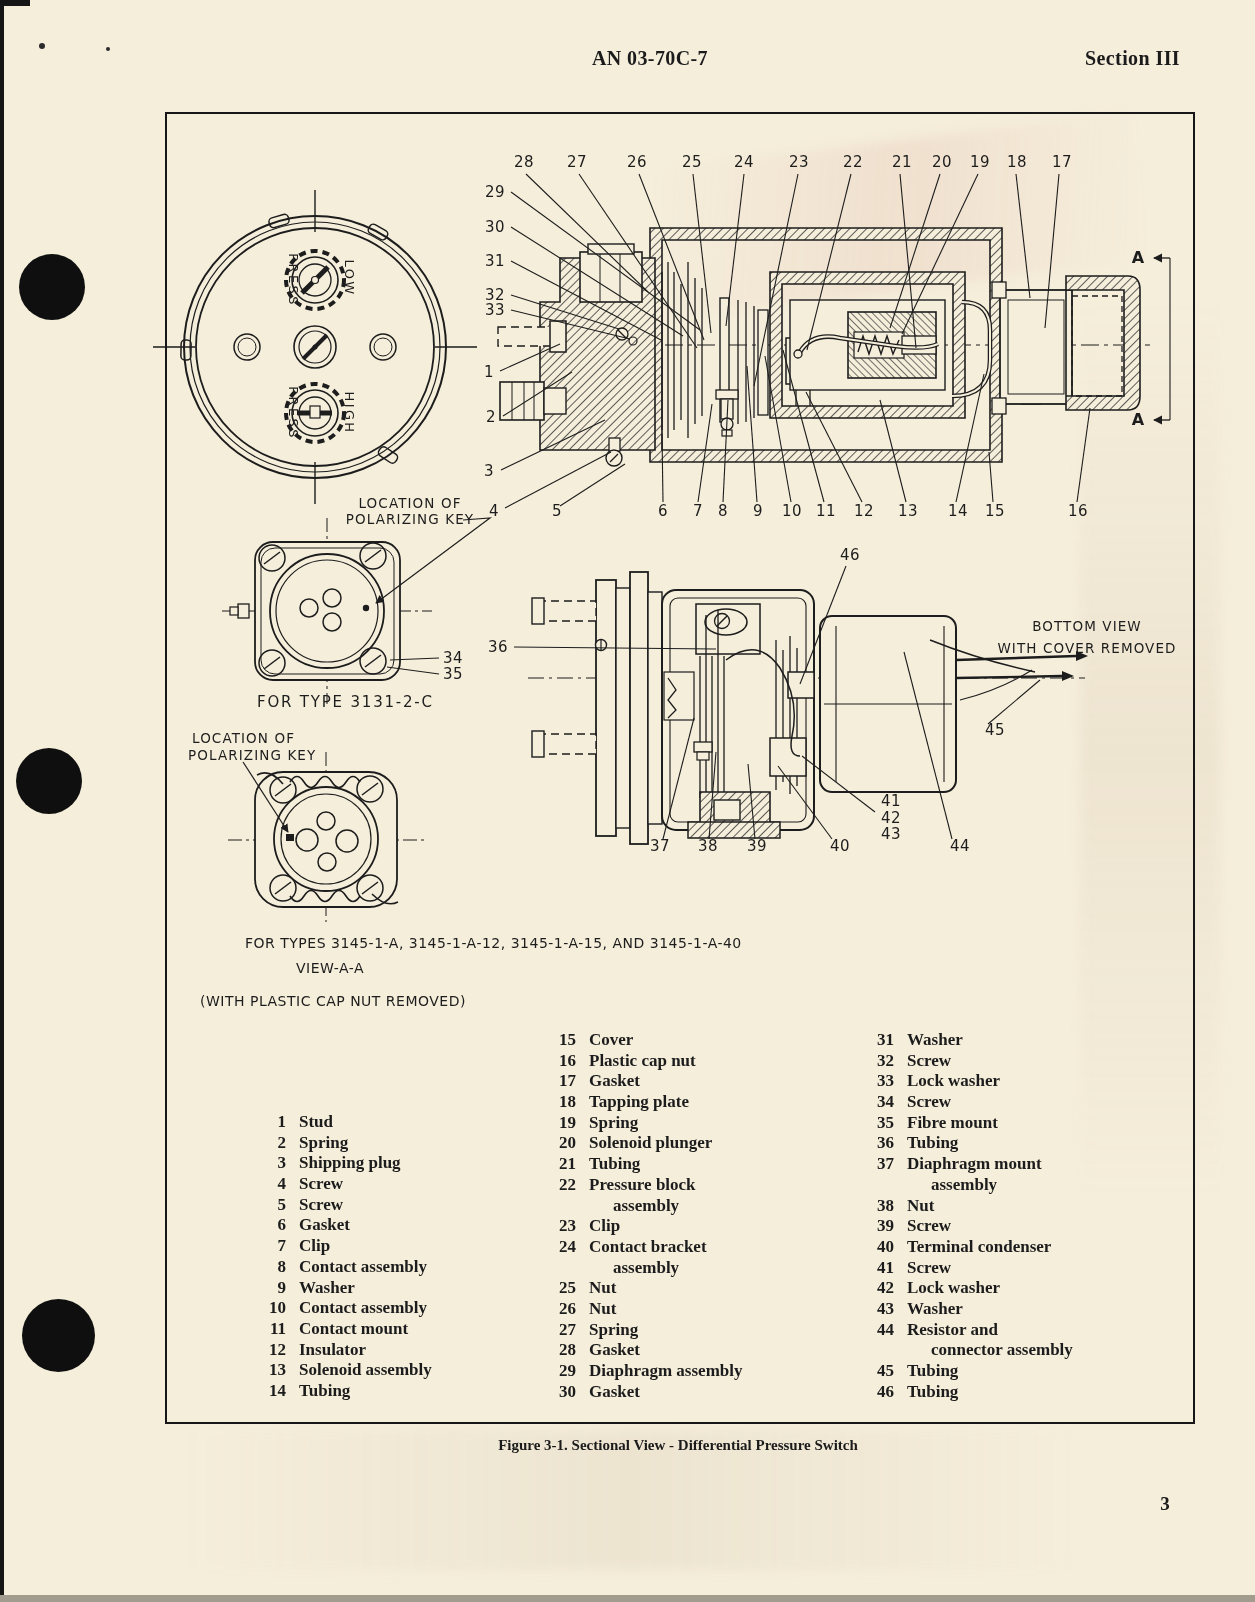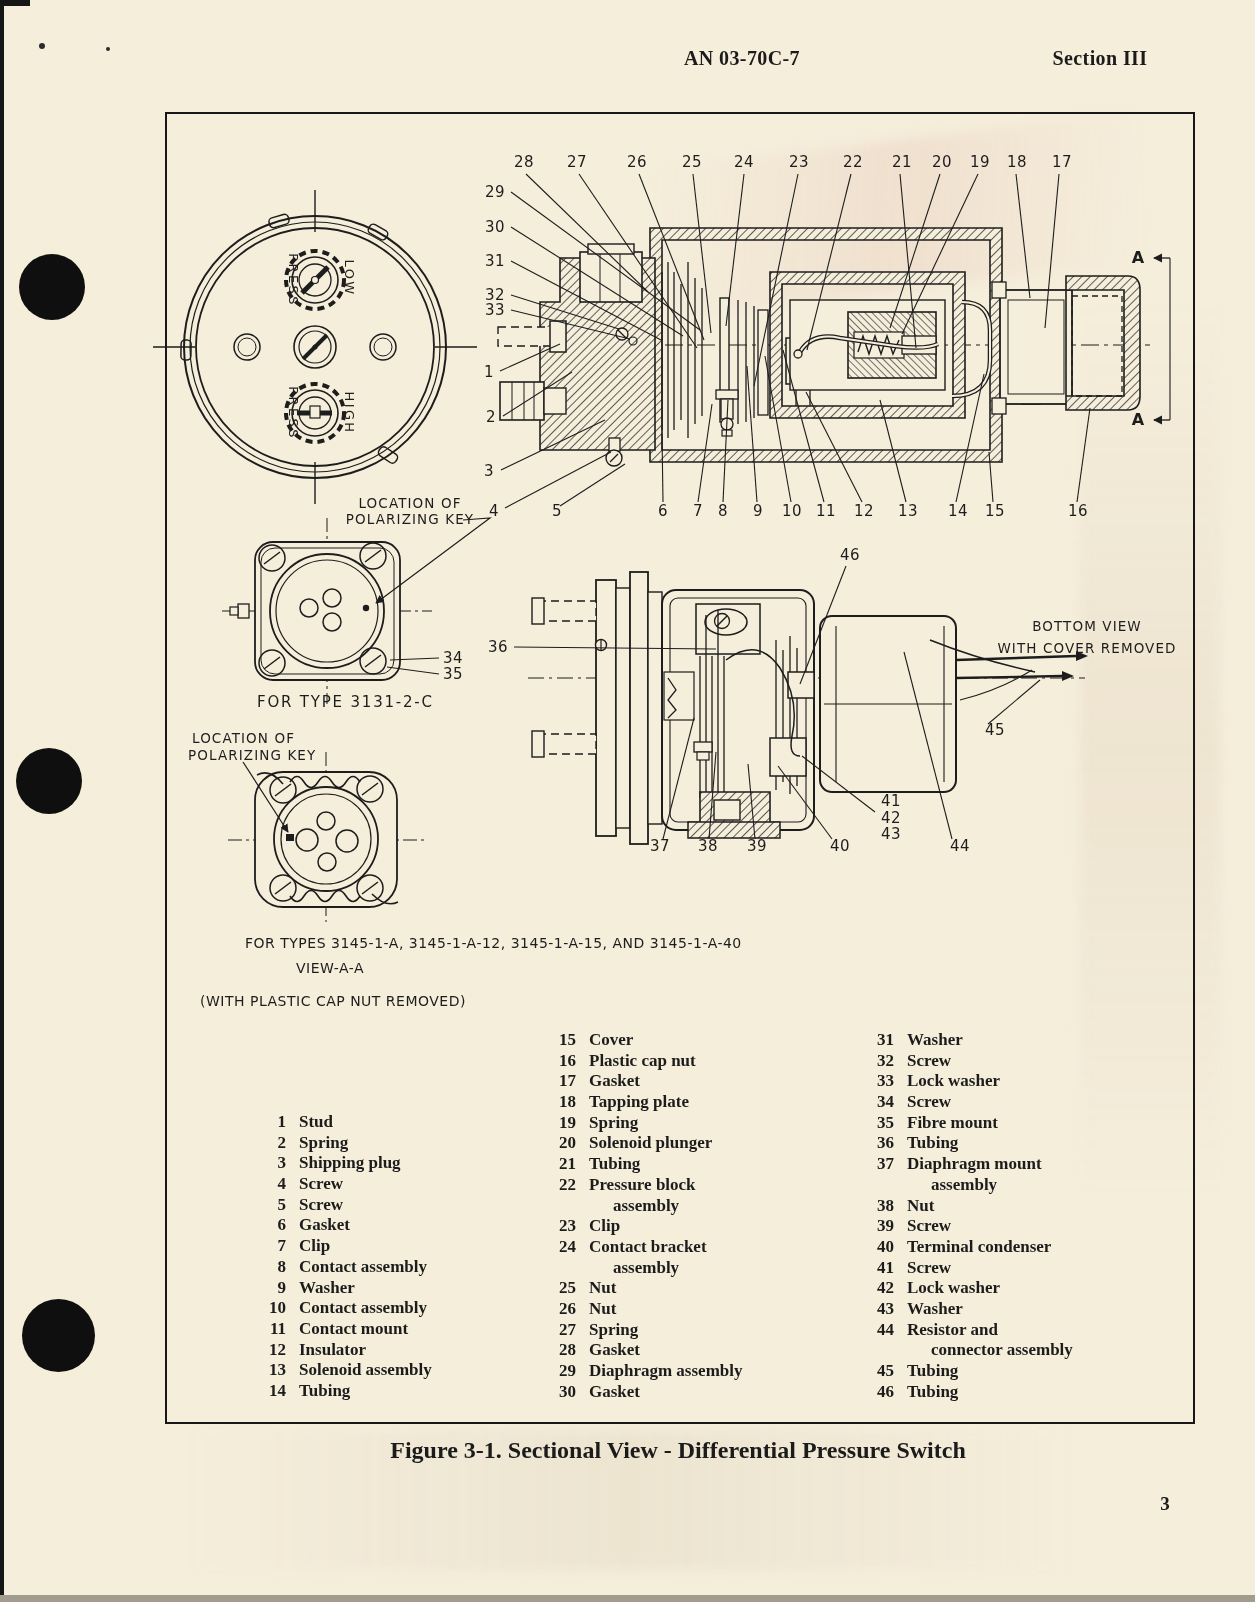--- a/index.html
+++ b/index.html
@@ -23,22 +23,22 @@
   .dot{position:absolute;border-radius:50%;background:#2b2b2b}
   #dot1{left:39px;top:43px;width:6px;height:6px}
   #dot2{left:106px;top:47px;width:4px;height:4px}
 
   .punch{position:absolute;border-radius:50%;background:#0f0f0f}
   #ph1{left:19px;top:254px;width:66px;height:66px}
   #ph2{left:16px;top:748px;width:66px;height:66px}
   #ph3{left:22px;top:1299px;width:73px;height:73px}
 
   .hdr{position:absolute;top:47px;font-weight:bold;font-size:20px;letter-spacing:.4px;color:#1b1b1b}
-  #docnum{left:500px;width:300px;text-align:right}
-  #section{left:1020px;width:160px;text-align:center}
+  #docnum{left:500px;width:300px;text-align:center}
+  #section{left:1020px;width:160px;text-align:right}
 
   .figure-box{position:absolute;left:165px;top:112px;width:1026px;height:1308px;
               border:2.5px solid #171717}
 
   svg.art{position:absolute;left:0;top:0}
 
   
   .co-num{font-family:"DejaVu Sans",sans-serif;font-size:15px;fill:#1d1d1d;
           text-anchor:middle;letter-spacing:.5px}
   .co-num.end{text-anchor:end}.co-num.start{text-anchor:start}
@@ -59,21 +59,21 @@
   .plist-num{flex:none;text-align:right}
   #col1 .plist-num{width:34px}
   #col2 .plist-num,#col3 .plist-num{width:40px}
   .plist-name{margin-left:13px;white-space:nowrap}
   .plist-name.cont{margin-left:37px}
   #col1{left:252px;top:1112px}
   #col2{left:536px;top:1030px}
   #col3{left:854px;top:1030px}
 
   .caption{position:absolute;left:165px;top:1437px;width:1026px;text-align:center;
-           font-weight:bold;font-size:24px;color:#1b1b1b}
+           font-weight:bold;font-size:15px;color:#1b1b1b}
   .pageno{position:absolute;left:1140px;top:1493px;width:50px;text-align:center;
           font-weight:bold;font-size:19px}
 </style>
 </head>
 <body>
 
 <div class="bleed" id="bl1"></div>
 <div class="bleed" id="bl2"></div>
 <div class="bleed" id="bl3"></div>
 

